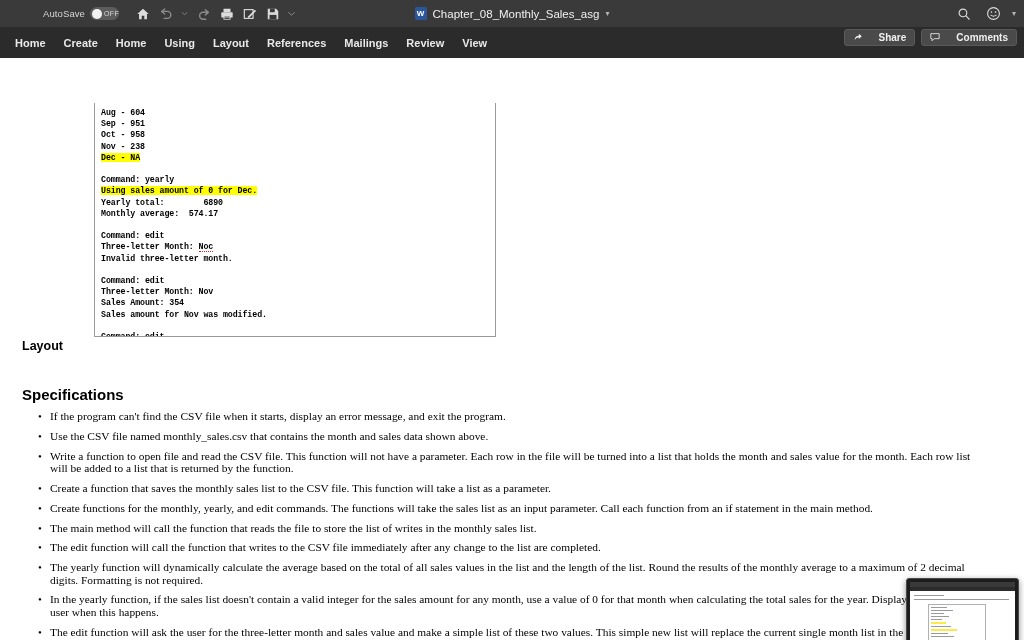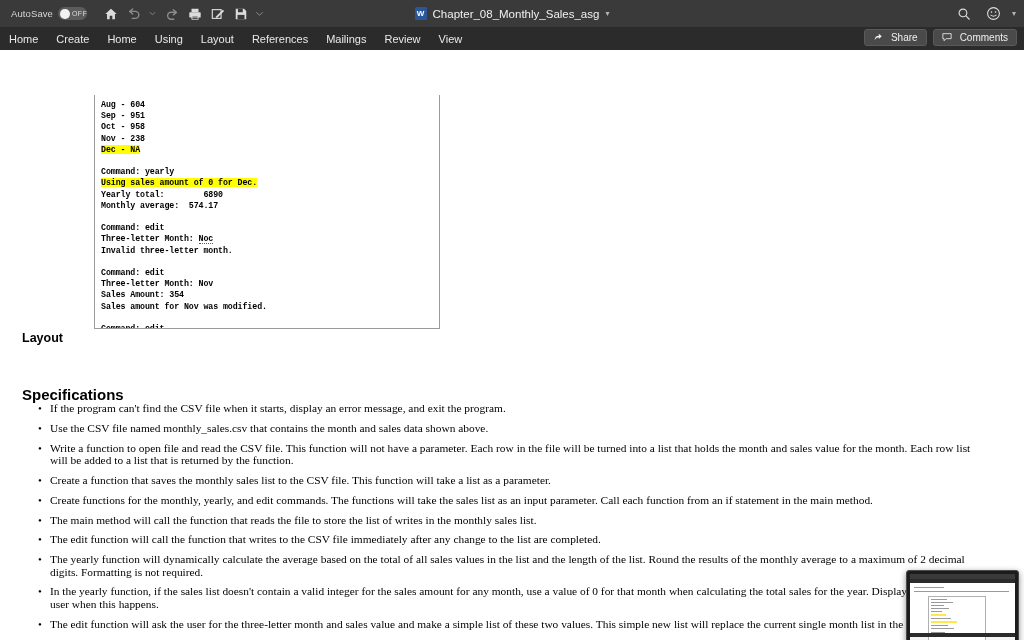--- a/index.html
+++ b/index.html
@@ -12,21 +12,21 @@
 
   
   .titlebar {
     height: 27px;
     background: #3a3a3a;
     display: flex;
     align-items: center;
     position: relative;
     color: #e8e8e8;
   }
-  .tb-left { display: flex; align-items: center; gap: 0px; padding-left: 8px; }
+  .tb-left { display: flex; align-items: center; gap: 0px; padding-left: 8px; margin-left: 32px; }
   .autosave-pill {
     display: flex; align-items: center; gap: 5px;
     padding: 1px 3px 1px 3px;
     font-size: 9.5px; color: #d6d6d6; letter-spacing: .1px;
   }
   .toggle {
     width: 29px; height: 13px; border-radius: 7px;
     background: #5c5c5c; position: relative; display: inline-block;
     display: flex; align-items: center;
   }
@@ -62,53 +62,55 @@
   .doc-title { font-size: 11.5px; color: #f0f0f0; text-align: center; }
   .chev { font-size: 8px; color: #b4b4b4; }
 
   .tb-right {
     position: absolute; right: 8px;
     display: flex; align-items: center; gap: 8px;
   }
 
   
   .ribbon {
-    height: 23px;
+    height: 31px;
     background: #2b2b2b;
     display: flex; align-items: center;
     position: relative;
+    padding-left: 6px;
+    font-weight: bold;
   }
   .rtab {
     font-size: 11px; color: #e9e9e9;
     padding: 3px 9px; border-radius: 3px;
     white-space: nowrap;
   }
   .ribbon-right {
     position: absolute; right: 7px; top: 2px;
     display: flex; gap: 6px; align-items: center;
   }
   .rbtn {
-    display: flex; align-items: center; gap: 8px;
+    display: flex; align-items: center; gap: 16px;
     background: #4a4a4a; border: 1px solid #5a5a5a;
     color: #efefef; font-size: 10px;
     padding: 2px 8px; border-radius: 3px; height: 17px;
   }
 
   
   .page {
     position: relative;
     width: 1024px; height: 590px;
     background: #fff;
     overflow: hidden;
   }
 
   .console-box {
     position: absolute;
     left: 94px; top: 45px;
-    width: 346px; height: 234px;
+    width: 402px; height: 234px;
     border: 1px solid #9a9a9a;
     border-top: none;
     background: #fff;
     overflow: hidden;
     padding: 0 6px;
   }
   .console-pre {
     font-family: "Liberation Mono", "DejaVu Sans Mono", monospace;
     font-size: 8.3px;
     line-height: 11.2px;
@@ -123,21 +125,21 @@
     border-bottom: 1.5px dotted #e02020;
     padding-bottom: 0px;
   }
 
   .hdr {
     position: absolute;
     font-weight: bold; color: #000;
     font-family: "Liberation Sans", sans-serif;
   }
   .hdr-console { left: 22px; top: 281px; font-size: 12.5px; }
-  .hdr-specs   { left: 22px; top: 336px; font-size: 15px; }
+  .hdr-specs   { left: 22px; top: 328px; font-size: 15px; }
 
   .speclist {
     position: absolute;
     left: 26px; top: 352px;
     width: 960px;
     font-family: "Liberation Serif", serif;
     font-size: 11.4px;
     line-height: 12.6px;
     color: #000;
   }

